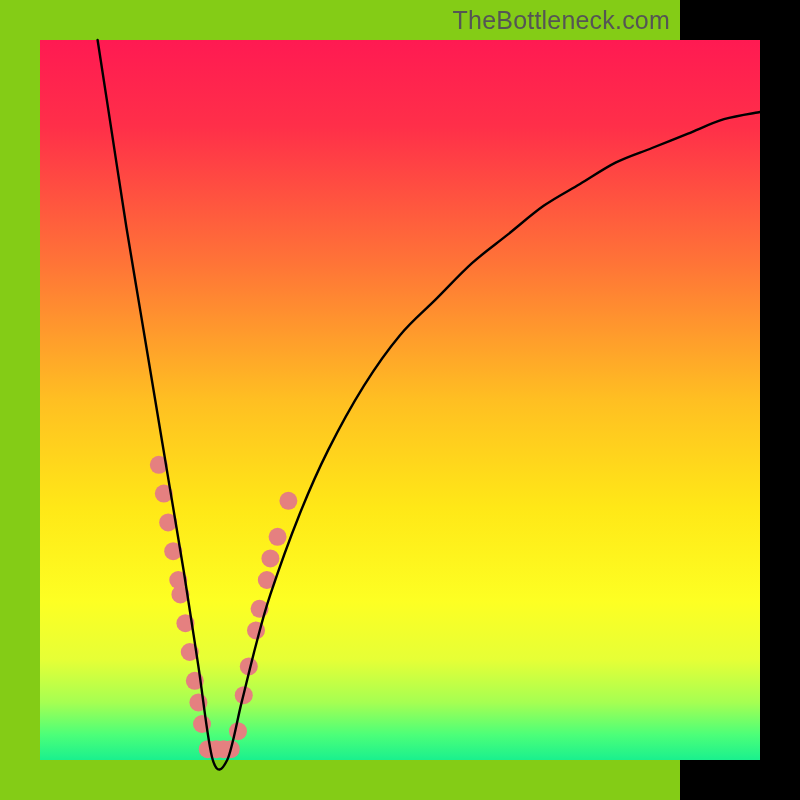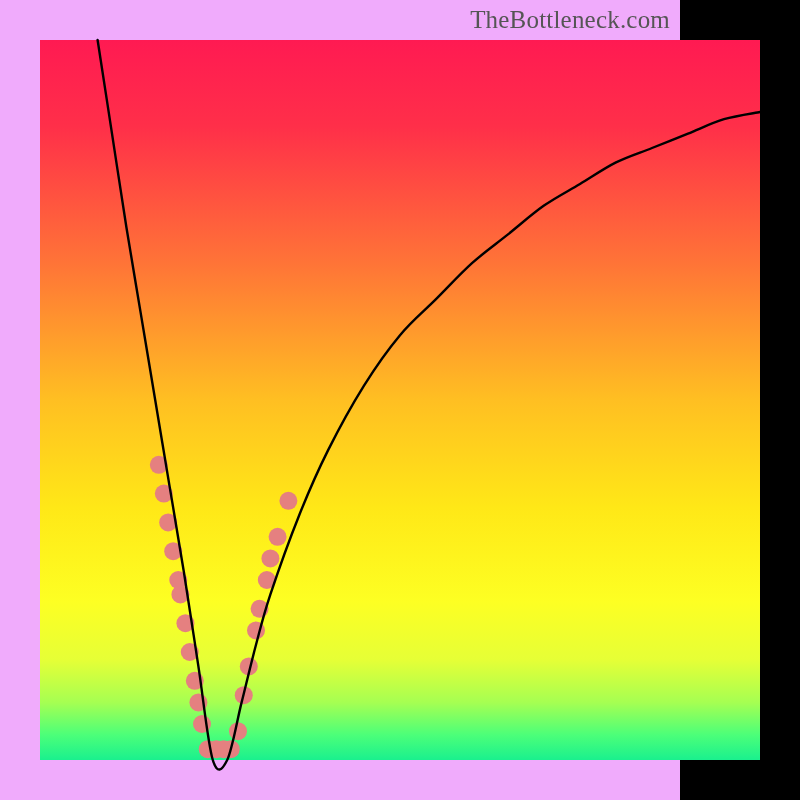--- a/index.html
+++ b/index.html
@@ -10,22 +10,21 @@
     overflow: hidden;
     background: #000;
     font-family: Arial, Helvetica, sans-serif;
   }
   .frame {
     position: absolute;
     left: 0;
     top: 0;
     width: 680px;
     height: 800px;
-    background: #f0abfc;
-    font-family: Liberation Serif, serif;
+    background: #84cc16;
   }
   .plot-area {
     position: absolute;
     left: 40px;
     top: 40px;
     width: 720px;
     height: 720px;
   }
   .gradient {
     position: absolute;

